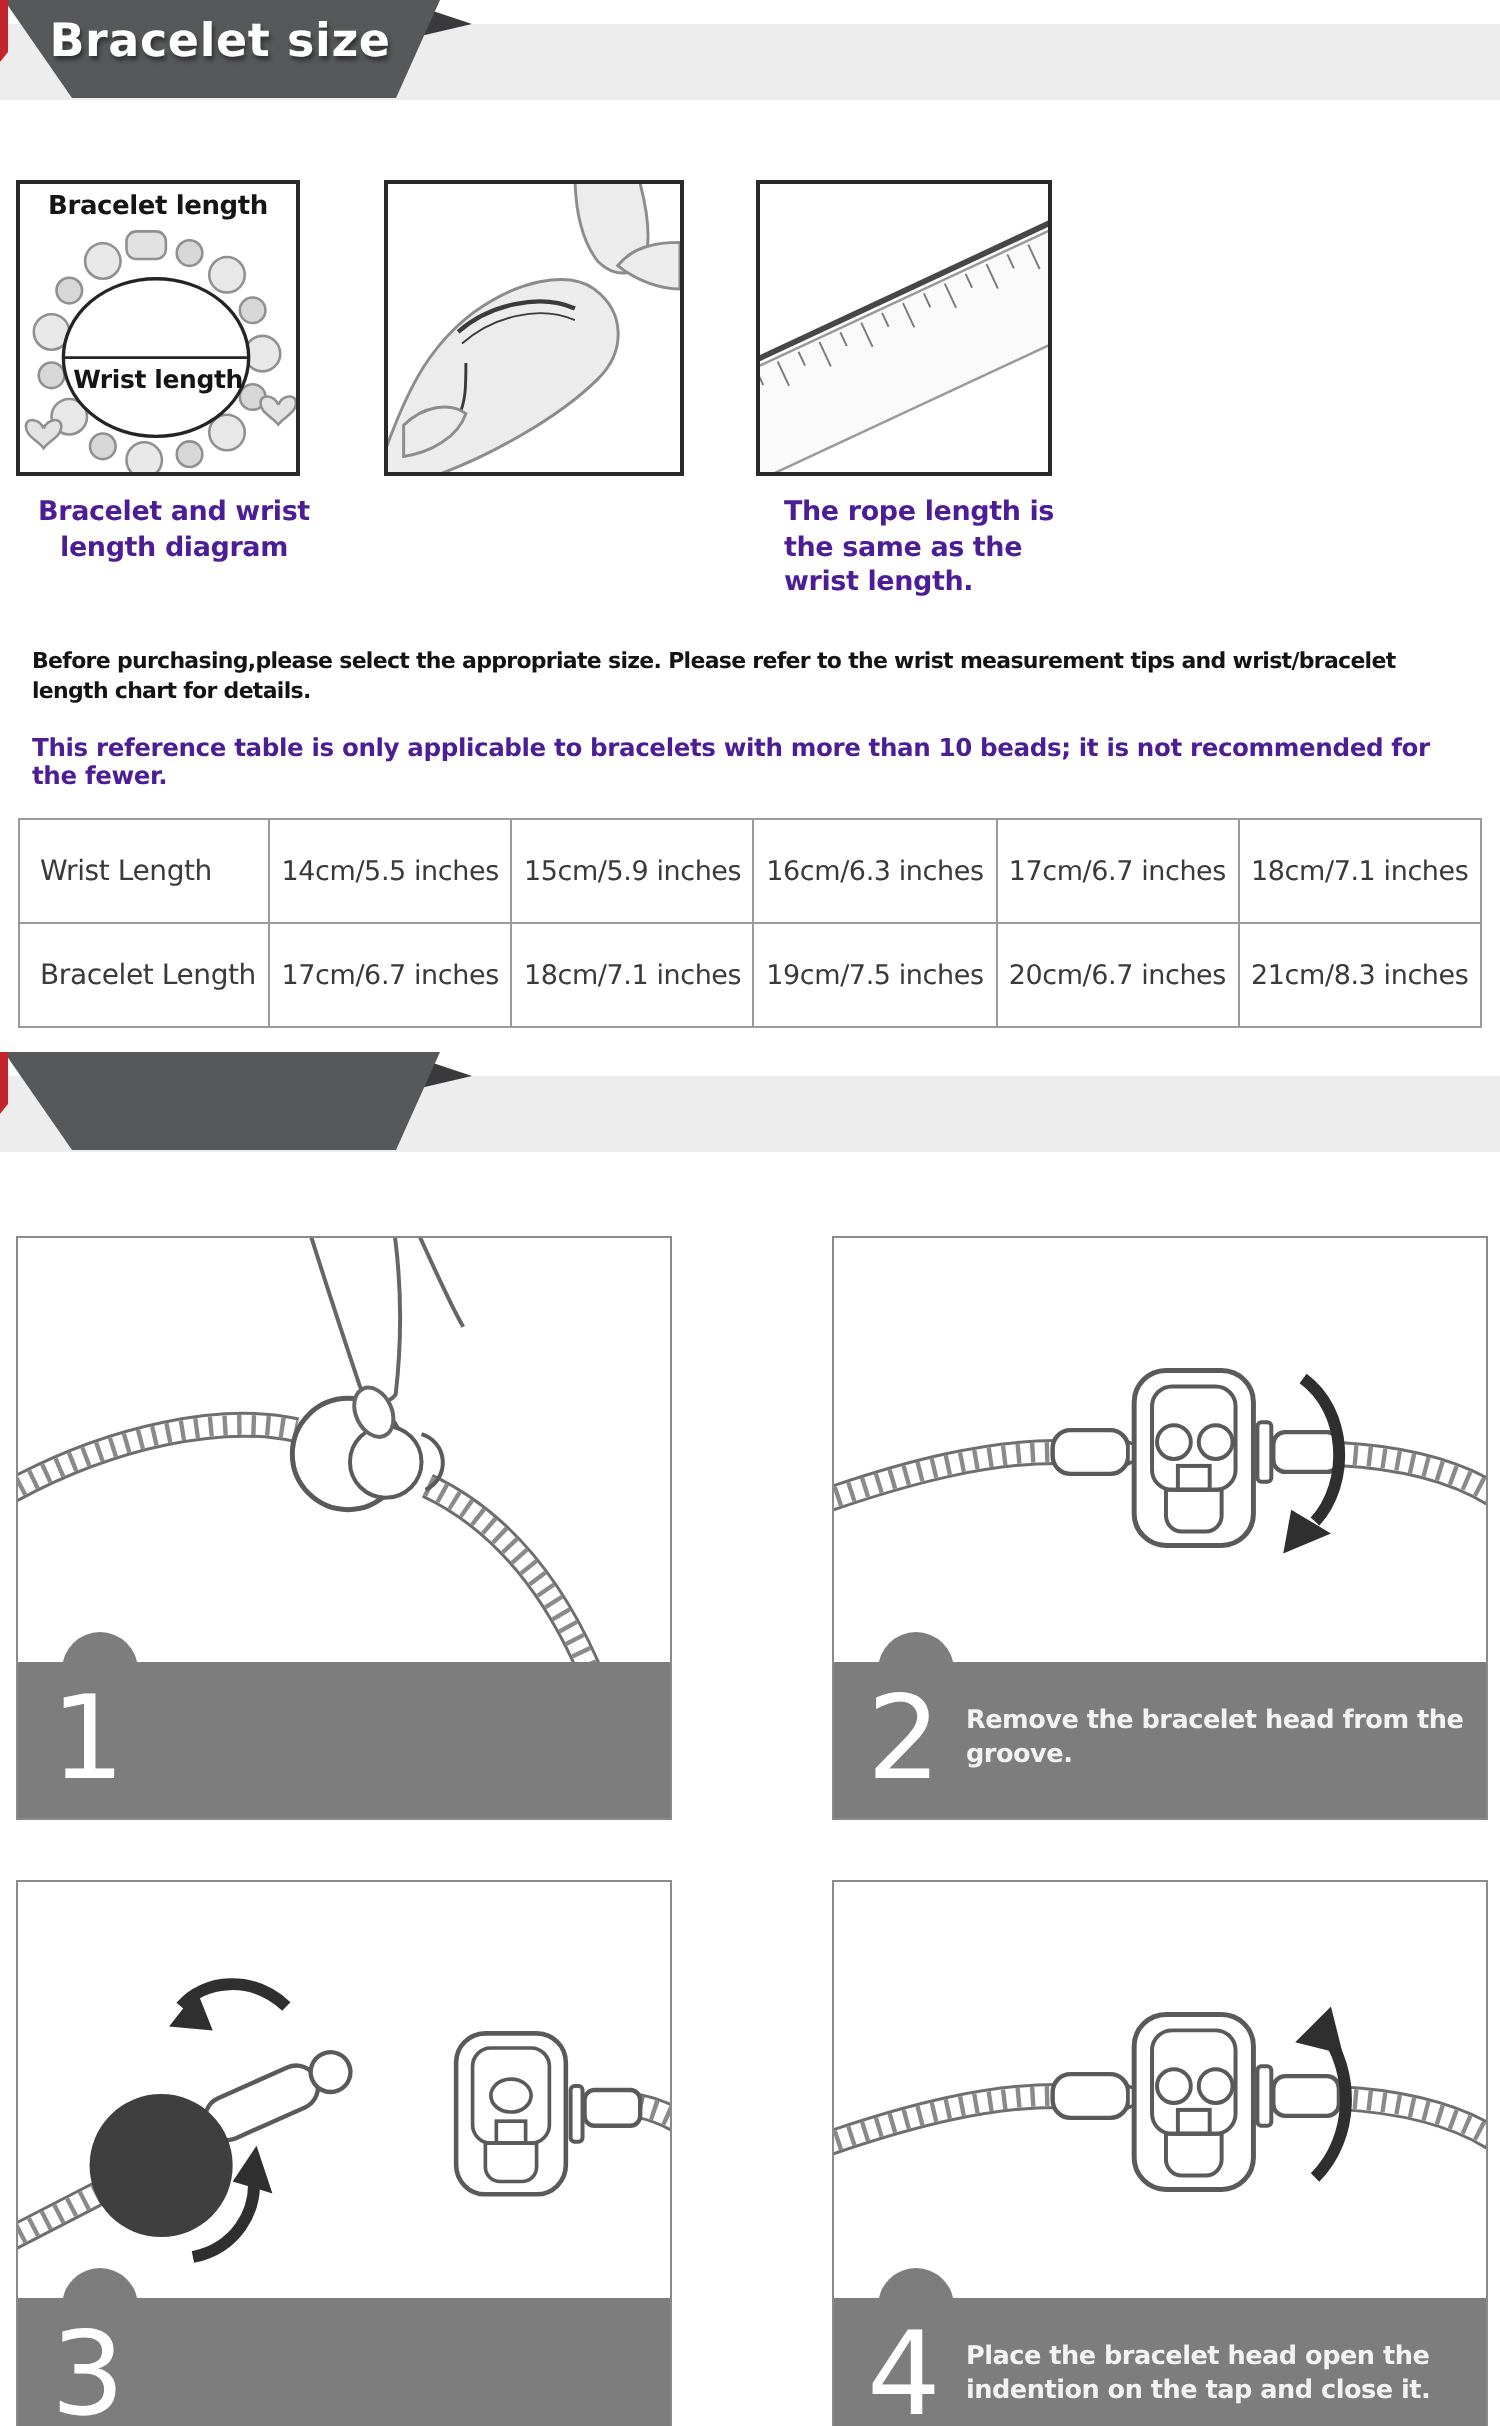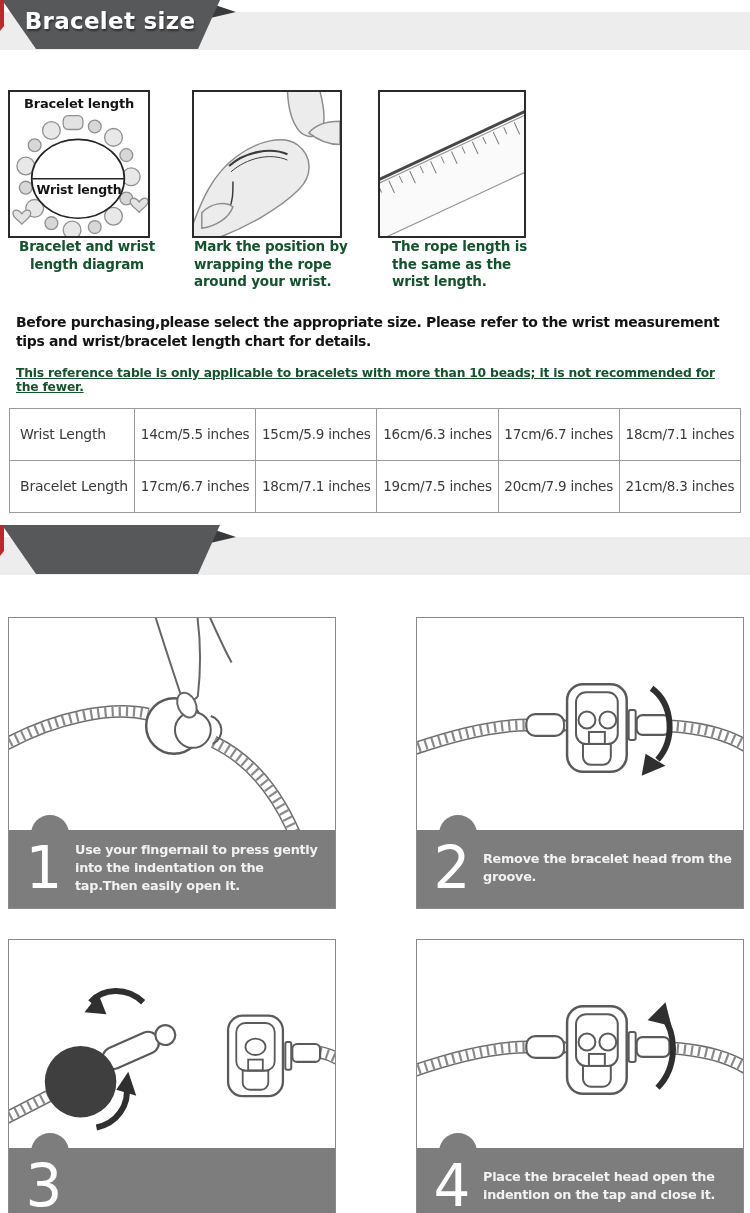--- a/index.html
+++ b/index.html
@@ -16,29 +16,29 @@
 
   
   .measure-row{display:flex;padding:28px 8px 0 8px;gap:12px;}
   .m-col{position:relative;}
   .m-col1{width:158px;}.m-col2{width:176px;}.m-col3{width:186px;}.m-col4{width:158px;}
   .m-panel{position:relative;height:148px;border:2px solid #2a2a2a;background:#fff;box-sizing:border-box;overflow:hidden;}
   .m-col1 .m-panel{width:142px;}
   .m-col2 .m-panel{width:148px;margin-left:22px;}
   .m-col3 .m-panel{width:150px;margin-left:14px;}
   .m-col4 .m-panel{width:148px;margin-left:2px;}
-  .m-caption{font-size:13.5px;font-weight:bold;color:#14532d;line-height:1.3;letter-spacing:-.2px;}
+  .m-caption{margin-top:10px;font-size:13.5px;font-weight:bold;color:#4c1d95;line-height:1.3;letter-spacing:-.2px;}
   .m-col1 .m-caption,.m-col2 .m-caption{text-align:center;}
   .m-col3 .m-caption,.m-col4 .m-caption{text-align:left;padding-left:16px;}
   .overlay-label{position:absolute;font-weight:bold;color:#151515;letter-spacing:-.2px;}
   .lbl-top{top:4px;left:0;right:0;text-align:center;font-size:13px;}
   .lbl-inner{top:90px;left:0;right:0;text-align:center;font-size:12.5px;}
 
   
-  .intro{padding:22px 16px 0 16px;font-size:14px;font-weight:bold;line-height:1.4;letter-spacing:-.35px;color:#141414;}
+  .intro{padding:22px 16px 0 16px;font-size:11px;font-weight:bold;line-height:1.4;letter-spacing:-.35px;color:#141414;}
   .note{padding:14px 16px 0 16px;font-size:12.3px;font-weight:bold;letter-spacing:-.2px;}
 
   
   .size-table{margin:14px 9px 0 9px;border-collapse:collapse;width:732px;table-layout:fixed;}
   .size-table td{border:1px solid #9a9a9a;height:51px;font-size:13.5px;color:#3a3a3a;
     text-align:center;letter-spacing:-.2px;padding:0 2px;}
   .size-table td.rowhead{text-align:left;padding-left:10px;width:112px;font-size:14px;}
 
   
   .use-grid{padding:30px 5px 0 8px;}
@@ -111,21 +111,20 @@
         <svg width="146" height="144" viewBox="0 0 150 148">
           <path d="M-6,150 C8,108 20,84 44,66 C66,50 92,44 106,54 C122,66 122,86 108,100 C88,120 52,140 24,150 Z" fill="#ececec" stroke="#8c8c8c" stroke-width="1.5"></path>
           <path d="M96,-6 C96,14 100,30 108,40 C116,48 128,48 132,38 C136,26 132,8 128,-6 Z" fill="#ececec" stroke="#8c8c8c" stroke-width="1.5"></path>
           <path d="M118,42 C128,50 140,54 150,54 L150,30 C138,30 126,32 118,42 Z" fill="#ececec" stroke="#8c8c8c" stroke-width="1.5"></path>
           <path d="M36,76 C52,62 78,56 96,64" fill="none" stroke="#3a3a3a" stroke-width="2.2"></path>
           <path d="M38,82 C54,68 78,62 96,70" fill="none" stroke="#3a3a3a" stroke-width="1"></path>
           <path d="M40,92 C40,104 40,112 36,120" fill="none" stroke="#3a3a3a" stroke-width="1.5"></path>
           <path d="M8,124 C18,114 32,112 40,118 C36,130 22,138 8,140 Z" fill="#ececec" stroke="#8c8c8c" stroke-width="1.5"></path>
         </svg>
       </div>
-      <div class="m-caption">Mark the position by wrapping the rope around your wrist.</div>
     </div>
 
     <div class="m-col m-col4">
       <div class="m-panel">
         <svg width="144" height="144" viewBox="0 0 150 148">
           <g transform="rotate(-25 75 74)">
             <rect x="-50" y="60" width="250" height="54" fill="#fafafa" stroke="#9a9a9a" stroke-width="1.3"></rect>
             <line x1="-50" y1="56.5" x2="200" y2="56.5" stroke="#474747" stroke-width="3"></line>
             <g stroke="#7a7a7a" stroke-width="1">
               <line x1="-40" y1="62" x2="-40" y2="76"></line>
@@ -150,38 +149,38 @@
                 <line x1="188" y1="62" x2="188" y2="70"></line>
             </g>
           </g>
         </svg>
       </div>
       <div class="m-caption">The rope length is the same as the wrist length.</div>
     </div>
   </div>
 
   <div class="intro">Before purchasing,please select the appropriate size. Please refer to the wrist measurement tips and wrist/bracelet length chart for details.</div>
-  <div class="note" style="color:#14532d;text-decoration:underline;">This reference table is only applicable to bracelets with more than 10 beads; it is not recommended for the fewer.</div>
+  <div class="note" style="color:#4c1d95;">This reference table is only applicable to bracelets with more than 10 beads; it is not recommended for the fewer.</div>
 
   <table class="size-table">
     <tbody>
         <tr>
       <td class="rowhead">Wrist Length</td>
       <td>14cm/5.5 inches</td>
       <td>15cm/5.9 inches</td>
       <td>16cm/6.3 inches</td>
       <td>17cm/6.7 inches</td>
       <td>18cm/7.1 inches</td>
     </tr>
     <tr>
       <td class="rowhead">Bracelet Length</td>
       <td>17cm/6.7 inches</td>
       <td>18cm/7.1 inches</td>
       <td>19cm/7.5 inches</td>
-      <td>20cm/7.9 inches</td>
+      <td>20cm/6.7 inches</td>
       <td>21cm/8.3 inches</td>
     </tr>
   </tbody>
     </table>
 
   <div class="banner" style="margin-top:12px;">
     <div class="strip"></div>
     <svg width="245" height="50" viewBox="0 0 245 50">
       <polygon points="200,0 236,12 206,19" fill="#3a3a3c"></polygon>
       <polygon points="2,0 220,0 198,49 36,49" fill="#57585a"></polygon>
@@ -207,21 +206,20 @@
             <circle cx="166" cy="108" r="28" fill="#ffffff" stroke="#5a5a5a" stroke-width="2.5"></circle>
             <circle cx="185" cy="112" r="18" fill="#ffffff" stroke="#5a5a5a" stroke-width="2"></circle>
             <path d="M203,98 a15,15 0 0 1 2,28" class="stroke"></path>
             <path d="M146,-6 C156,26 164,50 172,74 C176,82 186,84 190,78 C193,52 193,22 189,-6 Z" fill="#ffffff" stroke="#666" stroke-width="2"></path>
             <ellipse cx="179" cy="87" rx="9" ry="13" transform="rotate(-25 179 87)" fill="#ffffff" stroke="#666" stroke-width="2"></ellipse>
             <path d="M200,-6 C210,16 218,34 224,44" fill="none" stroke="#666" stroke-width="2"></path>
           </svg>
         </div>
         <div class="step-footer">
           <div class="step-num">1</div>
-          <div class="step-text">Use your fingernail to press gently into the indentation on the tap.Then easily open it.</div>
         </div>
       </div>
 
       <div class="step-card">
         <div class="step-image">
           <svg width="326" height="215" viewBox="0 0 328 215">
             <g fill="none">
               <path d="M-6,132 C40,116 78,107 112,107" stroke="#6e6e6e" stroke-width="13"></path>
               <path d="M-6,132 C40,116 78,107 112,107" stroke="#ffffff" stroke-width="10"></path>
               <path d="M-6,132 C40,116 78,107 112,107" stroke="#8a8a8a" stroke-width="10" stroke-dasharray="2.2 5"></path>

